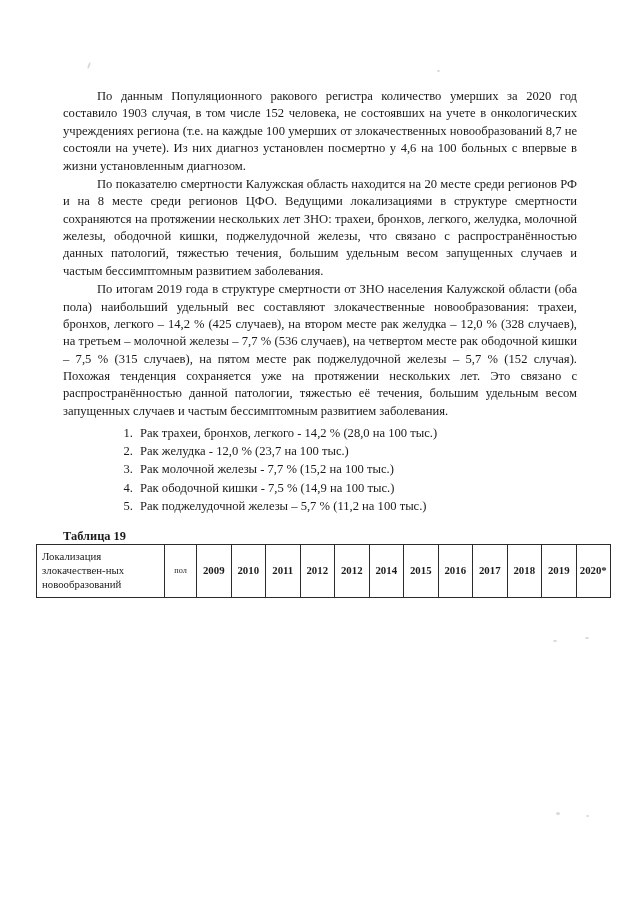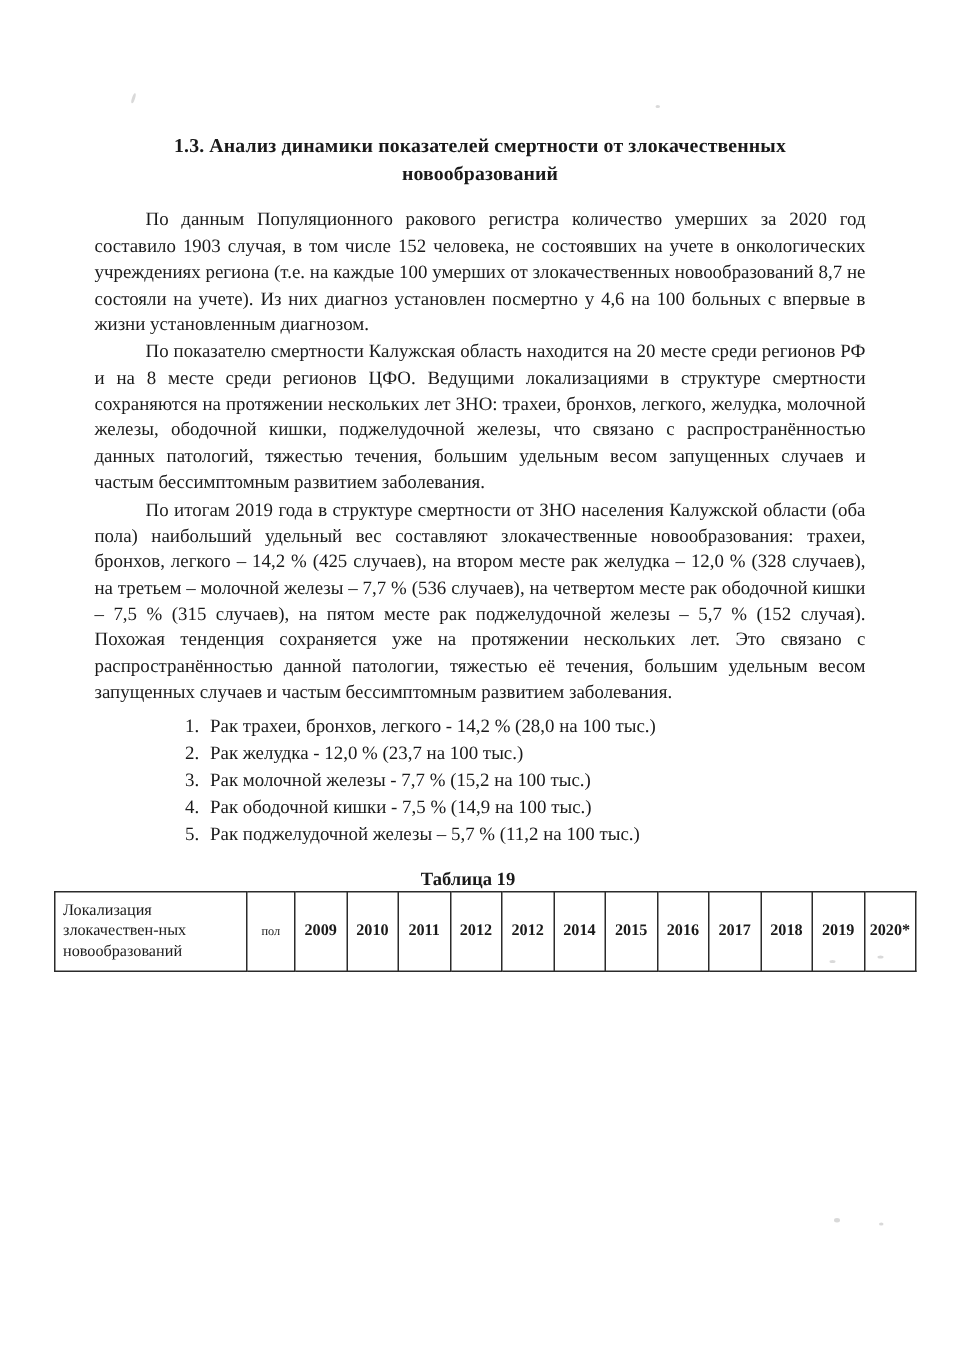--- a/index.html
+++ b/index.html
@@ -57,21 +57,21 @@
     margin: 4px 0 0 0;
     padding-left: 73px;
     font-size: 12.6px;
     line-height: 1.44;
   }
   ol.ranked li {
     padding-left: 4px;
     margin: 0;
   }
   .table-number {
-    text-align: center;
+    text-align: left;
     font-size: 12.4px;
     font-weight: bold;
     margin: 14px 0 0 0;
     padding-right: 16px;
   }
   .table-caption {
     text-align: center;
     font-size: 12.4px;
     font-weight: bold;
     margin: 11px 0 9px 0;
@@ -137,21 +137,20 @@
 
   <span class="speck" style="left:88px; top:62px; width:2px; height:7px; transform:rotate(18deg);"></span>
   <span class="speck" style="left:437px; top:70px; width:3px; height:2px;"></span>
   <span class="speck" style="left:553px; top:640px; width:4px; height:2px;"></span>
   <span class="speck" style="left:585px; top:637px; width:4px; height:2px;"></span>
   <span class="speck" style="left:556px; top:812px; width:4px; height:3px;"></span>
   <span class="speck" style="left:586px; top:815px; width:3px; height:2px;"></span>
 
   <div class="content">
 
-    <h1 class="doc-title">1.3. Анализ динамики показателей смертности от злокачественных новообразований</h1>
 
     <p class="para">По данным Популяционного ракового регистра количество умерших за 2020 год составило 1903 случая, в том числе 152 человека, не состоявших на учете в онкологических учреждениях региона (т.е. на каждые 100 умерших от злокачественных новообразований 8,7 не состояли на учете). Из них диагноз установлен посмертно у 4,6 на 100 больных с впервые в жизни установленным диагнозом.</p>
     <p class="para">По показателю смертности Калужская область находится на 20 месте среди регионов РФ и на 8 месте среди регионов ЦФО. Ведущими локализациями в структуре смертности сохраняются на протяжении нескольких лет ЗНО: трахеи, бронхов, легкого, желудка, молочной железы, ободочной кишки, поджелудочной железы, что связано с распространённостью данных патологий, тяжестью течения, большим удельным весом запущенных случаев и частым бессимптомным развитием заболевания.</p>
     <p class="para">По итогам 2019 года в структуре смертности от ЗНО населения Калужской области (оба пола) наибольший удельный вес составляют злокачественные новообразования: трахеи, бронхов, легкого – 14,2 % (425 случаев), на втором месте рак желудка – 12,0 % (328 случаев), на третьем – молочной железы – 7,7 % (536 случаев), на четвертом месте рак ободочной кишки – 7,5 % (315 случаев), на пятом месте рак поджелудочной железы – 5,7 % (152 случая). Похожая тенденция сохраняется уже на протяжении нескольких лет. Это связано с распространённостью данной патологии, тяжестью её течения, большим удельным весом запущенных случаев и частым бессимптомным развитием заболевания.</p>
 
     <ol class="ranked">
       <li>Рак трахеи, бронхов, легкого - 14,2 % (28,0 на 100 тыс.)</li>
       <li>Рак желудка - 12,0 % (23,7 на 100 тыс.)</li>
       <li>Рак молочной железы - 7,7 % (15,2 на 100 тыс.)</li>
       <li>Рак ободочной кишки - 7,5 % (14,9 на 100 тыс.)</li>

